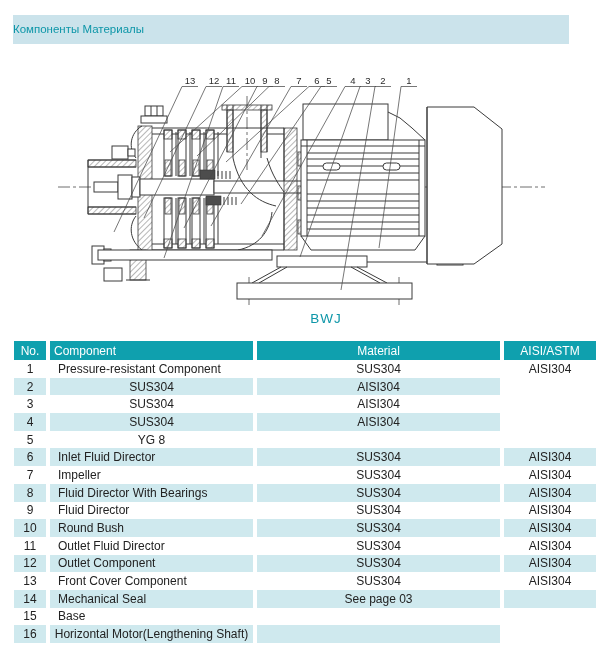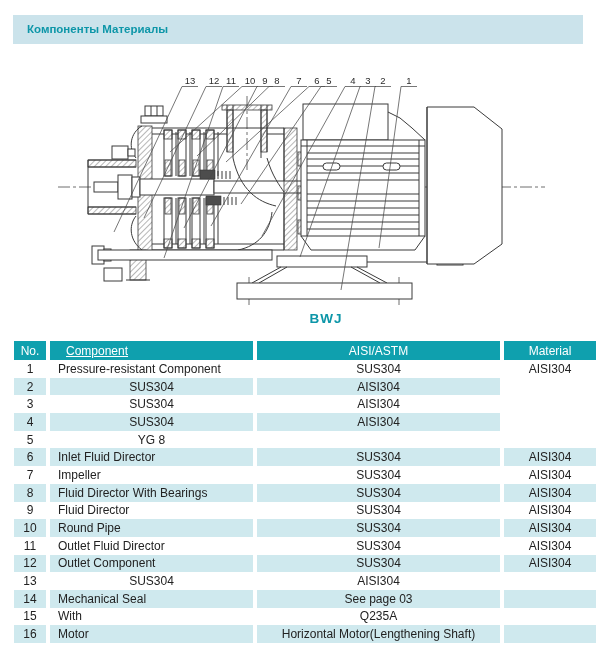--- a/index.html
+++ b/index.html
@@ -3,39 +3,39 @@
 <meta charset="utf-8">
 <style>
   html,body{margin:0;padding:0;background:#fff;}
   .page{
     position:relative;width:603px;height:650px;background:#fff;overflow:hidden;
     font-family:"Liberation Sans","DejaVu Sans",sans-serif;
   }
   .title-bar{
     position:absolute;left:13px;top:15px;width:556px;height:29px;
     background:var(--bar-bg,#cbe3eb);color:var(--teal-text,#0d96a8);
-    font-size:11.5px;font-weight:bold;line-height:29px;padding-left:14px;
+    font-size:11.5px;font-weight:normal;line-height:29px;
   }
   .drawing-svg{position:absolute;left:0;top:55px;}
   .bwj-label{
     position:absolute;left:326px;top:311px;transform:translateX(-50%);
-    color:var(--teal-text,#0d9cae);font-size:13.5px;font-weight:bold;letter-spacing:1px;text-align:right;
+    color:var(--teal-text,#0d9cae);font-size:13.5px;font-weight:normal;letter-spacing:1px;text-align:right;
   }
   .mat-table{position:absolute;left:14px;top:341px;width:582px;font-size:12px;color:#222;}
   .trow,.thead{
     display:grid;grid-template-columns:32px 203px 243px 92px;column-gap:4px;
   }
   .thead{height:19px;}
   .trow{height:17.7px;}
   .thead .cell{
     background:var(--teal,#0fa0ae);color:#fff;display:flex;align-items:center;justify-content:center;
   }
   .cell{display:flex;align-items:center;justify-content:center;overflow:hidden;white-space:nowrap;}
   .cell.component{justify-content:flex-start;padding-left:8px;}
-  .thead .cell.component{justify-content:flex-start;padding-left:16px;text-decoration:underline;}
+  .thead .cell.component{justify-content:flex-start;padding-left:4px;}
   .trow.striped .cell{background:var(--stripe,#cfe9ee);}
   svg .ln{stroke:#3b3b3b;stroke-width:1;fill:none;}
   svg .wht{stroke:#3b3b3b;stroke-width:1;fill:#fff;}
   svg .htc{stroke:#3b3b3b;stroke-width:0.8;}
   svg .cl{stroke:#4a4a4a;stroke-width:0.8;fill:none;stroke-dasharray:12 3 3 3;}
   svg .leader{stroke:#4a4a4a;stroke-width:0.75;fill:none;}
   svg .callout-num{font-family:"Liberation Sans",sans-serif;font-size:9.5px;fill:#2b2b2b;}
   svg .dark{fill:#4d4d4d;stroke:#333;stroke-width:0.6;}
 </style>
 </head>
@@ -256,22 +256,22 @@
         <line x1="401" y1="86.5" x2="379" y2="248" class="leader"></line>
       </g>
   </svg>
 
   <div class="bwj-label">BWJ</div>
 
   <div class="mat-table">
     <div class="thead">
       <div class="cell no">No.</div>
       <div class="cell component">Component</div>
+      <div class="cell material">Material</div>
       <div class="cell aisi">AISI/ASTM</div>
-      <div class="cell material">Material</div>
     </div>
     <div>
         <div class="trow">
           <div class="cell no">1</div>
           <div class="cell component">Pressure-resistant Component</div>
           <div class="cell material">SUS304</div>
           <div class="cell aisi">AISI304</div>
         </div>
         <div class="trow striped">
           <div class="cell no">2</div>
@@ -312,55 +312,54 @@
           <div class="cell aisi">AISI304</div>
         </div>
         <div class="trow">
           <div class="cell no">9</div>
           <div class="cell component">Fluid Director</div>
           <div class="cell material">SUS304</div>
           <div class="cell aisi">AISI304</div>
         </div>
         <div class="trow striped">
           <div class="cell no">10</div>
-          <div class="cell component">Round Pipe</div>
+          <div class="cell component">Round Bush</div>
           <div class="cell material">SUS304</div>
           <div class="cell aisi">AISI304</div>
         </div>
         <div class="trow">
           <div class="cell no">11</div>
           <div class="cell component">Outlet Fluid Director</div>
           <div class="cell material">SUS304</div>
           <div class="cell aisi">AISI304</div>
         </div>
         <div class="trow striped">
           <div class="cell no">12</div>
           <div class="cell component">Outlet Component</div>
           <div class="cell material">SUS304</div>
           <div class="cell aisi">AISI304</div>
         </div>
         <div class="trow">
           <div class="cell no">13</div>
+          <div class="cell component">Front Cover Component</div>
           <div class="cell material">SUS304</div>
           <div class="cell aisi">AISI304</div>
         </div>
         <div class="trow striped">
           <div class="cell no">14</div>
           <div class="cell component">Mechanical Seal</div>
           <div class="cell material">See page 03</div>
           <div class="cell aisi"></div>
         </div>
         <div class="trow">
           <div class="cell no">15</div>
-          <div class="cell component">With</div>
-          <div class="cell material">Q235A</div>
+          <div class="cell component">Base</div>
           <div class="cell aisi"></div>
         </div>
         <div class="trow striped">
           <div class="cell no">16</div>
-          <div class="cell component">Motor</div>
           <div class="cell material">Horizontal Motor(Lengthening Shaft)</div>
           <div class="cell aisi"></div>
         </div>
       </div>
   </div>
 
 </div>
 
 </body></html>

